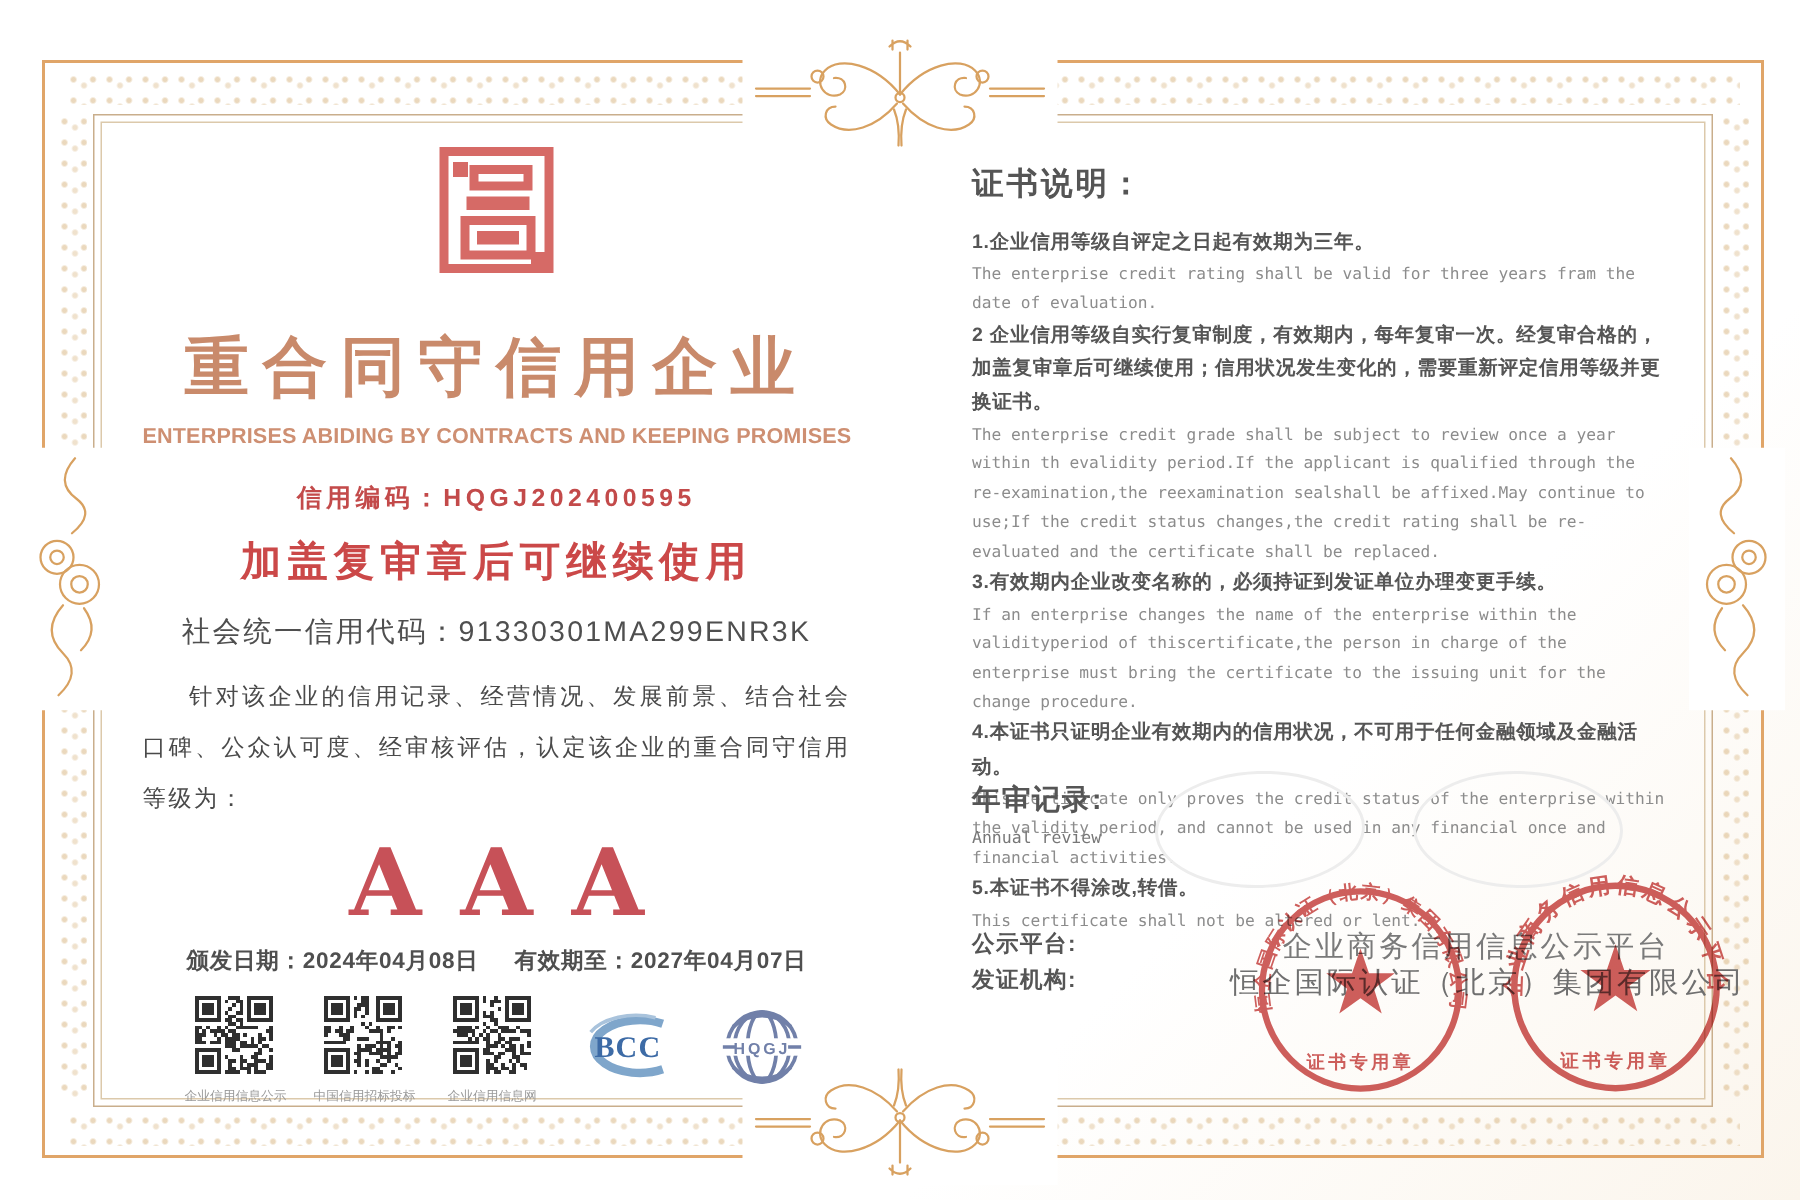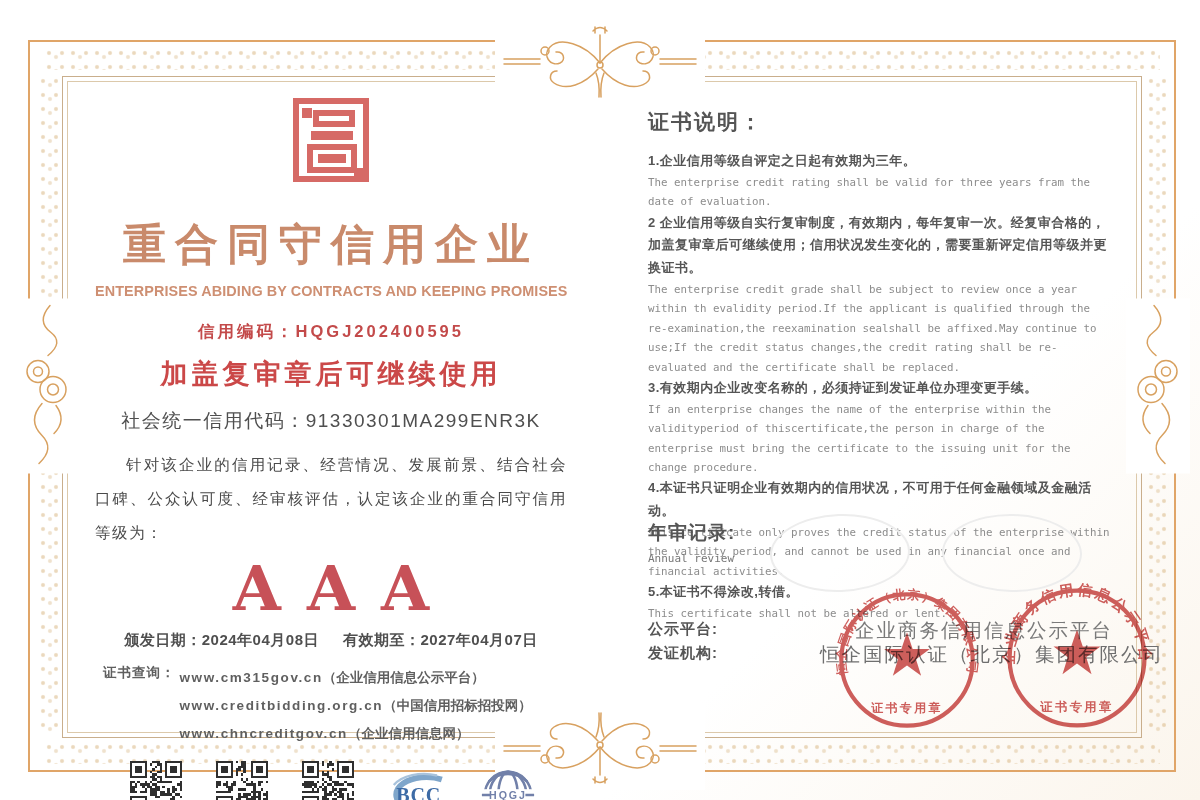--- a/index.html
+++ b/index.html
@@ -171,28 +171,20 @@
       <span>信用编码：</span><span>HQGJ202400595</span>
     </div>
     <div class="company">加盖复审章后可继续使用</div>
     <div class="uscc">
       <span>社会统一信用代码：</span><span>91330301MA299ENR3K</span>
     </div>
     <div class="statement">针对该企业的信用记录、经营情况、发展前景、结合社会口碑、公众认可度、经审核评估，认定该企业的重合同守信用等级为：</div>
     <div class="grade">AAA</div>
     <div class="dates">
       <span>颁发日期：</span><span>2024年04月08日</span><span class="gap"></span><span>有效期至：</span><span>2027年04月07日</span>
-    </div>
-    <div class="query">
-      <span class="query-label">证书查询：</span>
-      <div class="query-lines">
-          <div class="query-line"><span class="url">www.cm315gov.cn</span><span>（企业信用信息公示平台）</span></div>
-          <div class="query-line"><span class="url">www.creditbidding.org.cn</span><span>（中国信用招标招投网）</span></div>
-          <div class="query-line"><span class="url">www.chncreditgov.cn</span><span>（企业信用信息网）</span></div>
-        </div>
     </div>
     <div class="qr-row">
       <span id="qr-strip" style="display:flex;gap:20px;">
           <div class="qr-fig"><svg viewBox="0 0 21 21" shape-rendering="crispEdges">
               <rect x="0" y="0" width="7" height="7" fill="#2f2f2f"></rect>
               <rect x="1" y="1" width="5" height="5" fill="#fff"></rect>
               <rect x="2" y="2" width="3" height="3" fill="#2f2f2f"></rect>
               <rect x="14" y="0" width="7" height="7" fill="#2f2f2f"></rect>
               <rect x="15" y="1" width="5" height="5" fill="#fff"></rect>
               <rect x="16" y="2" width="3" height="3" fill="#2f2f2f"></rect>

